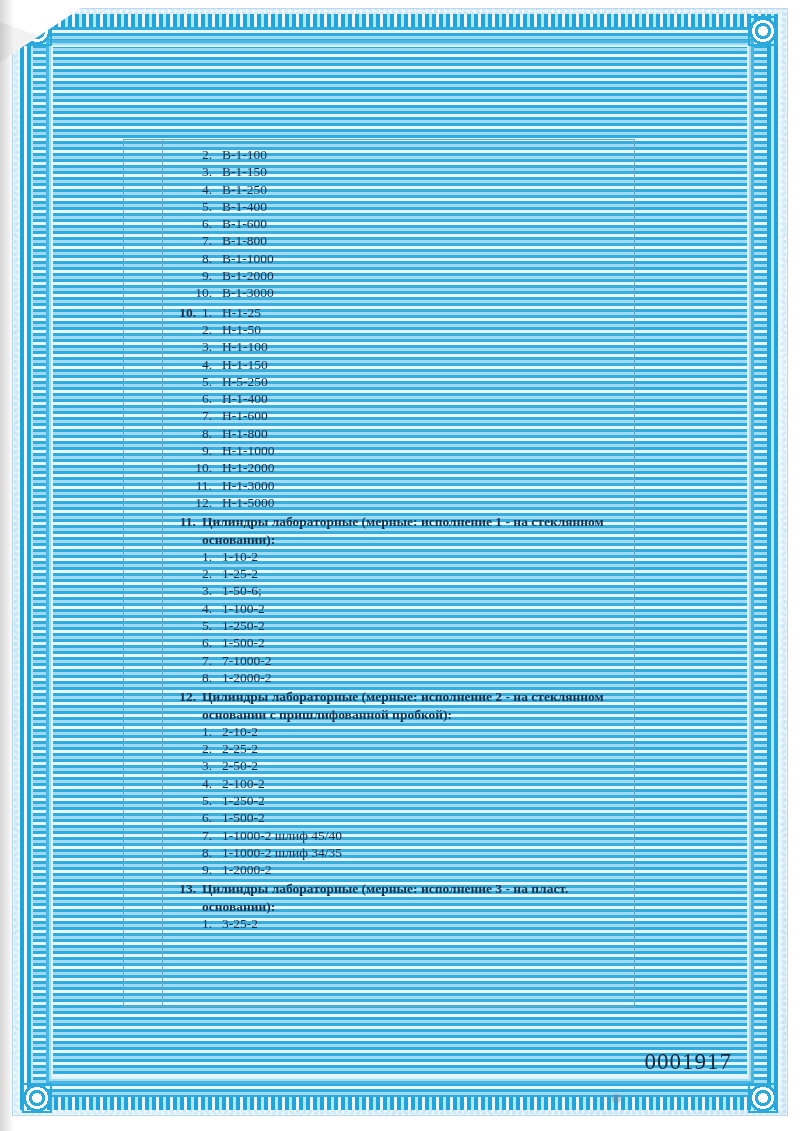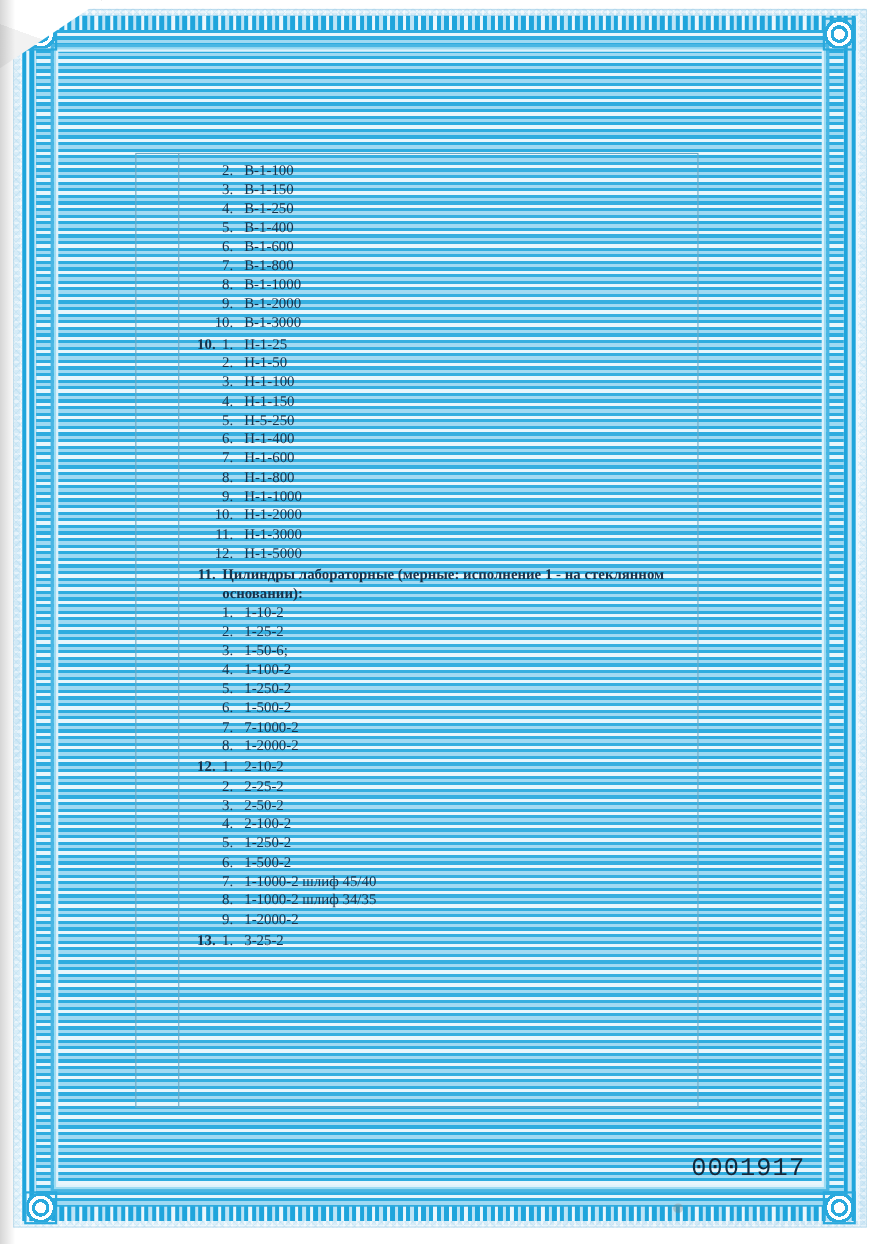--- a/index.html
+++ b/index.html
@@ -156,21 +156,21 @@
     width:46px;
     text-align:right;
   }
   .serial{
     position:absolute;
     right:68px;
     bottom:56px;
     font-size:23px;
     letter-spacing:1px;
     color:#12293d;
-    font-family:Liberation Mono, monospace;
+    font-family:Liberation Serif, serif;
   }
   .smudge{
     position:absolute;
     left:612px;
     top:1094px;
     width:9px;height:9px;
     border-radius:50%;
     background:rgba(120,130,130,0.35);
   }
   .edge-shadow{
@@ -225,31 +225,31 @@
           <li class="item"><span class="num">12.</span><span>Н-1-5000</span></li>
           <li class="heading"><span class="num">11.</span><span>Цилиндры лабораторные (мерные: исполнение 1 - на стеклянном основании):</span></li>
           <li class="item"><span class="num">1.</span><span>1-10-2</span></li>
           <li class="item"><span class="num">2.</span><span>1-25-2</span></li>
           <li class="item"><span class="num">3.</span><span>1-50-6;</span></li>
           <li class="item"><span class="num">4.</span><span>1-100-2</span></li>
           <li class="item"><span class="num">5.</span><span>1-250-2</span></li>
           <li class="item"><span class="num">6.</span><span>1-500-2</span></li>
           <li class="item"><span class="num">7.</span><span>7-1000-2</span></li>
           <li class="item"><span class="num">8.</span><span>1-2000-2</span></li>
-          <li class="heading"><span class="num">12.</span></li>
+          <li class="heading"><span class="num">12.</span><span>Цилиндры лабораторные (мерные: исполнение 2 - на стеклянном основании с пришлифованной пробкой):</span></li>
           <li class="item"><span class="num">1.</span><span>2-10-2</span></li>
           <li class="item"><span class="num">2.</span><span>2-25-2</span></li>
           <li class="item"><span class="num">3.</span><span>2-50-2</span></li>
           <li class="item"><span class="num">4.</span><span>2-100-2</span></li>
           <li class="item"><span class="num">5.</span><span>1-250-2</span></li>
           <li class="item"><span class="num">6.</span><span>1-500-2</span></li>
           <li class="item"><span class="num">7.</span><span>1-1000-2 шлиф 45/40</span></li>
           <li class="item"><span class="num">8.</span><span>1-1000-2 шлиф 34/35</span></li>
           <li class="item"><span class="num">9.</span><span>1-2000-2</span></li>
-          <li class="heading"><span class="num">13.</span></li>
+          <li class="heading"><span class="num">13.</span><span>Цилиндры лабораторные (мерные: исполнение 3 - на пласт. основании):</span></li>
           <li class="item"><span class="num">1.</span><span>3-25-2</span></li>
         </ol>
     </div>
   </div>
   <div class="vline"></div>
 
   <div class="serial">0001917</div>
   <div class="smudge"></div>
 </div>
 

